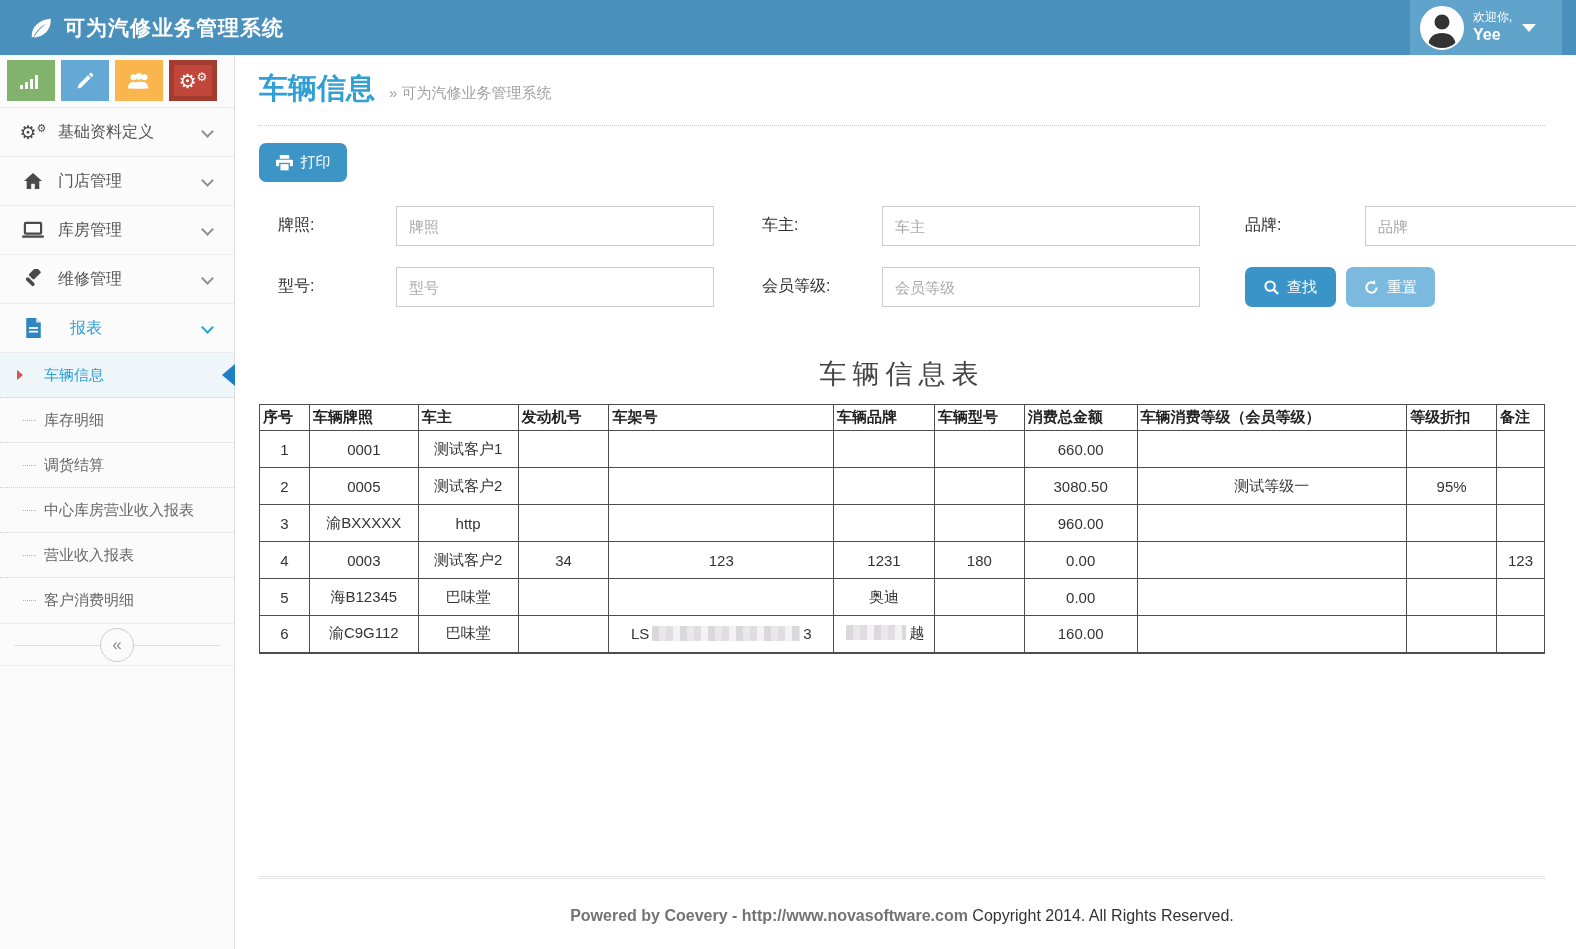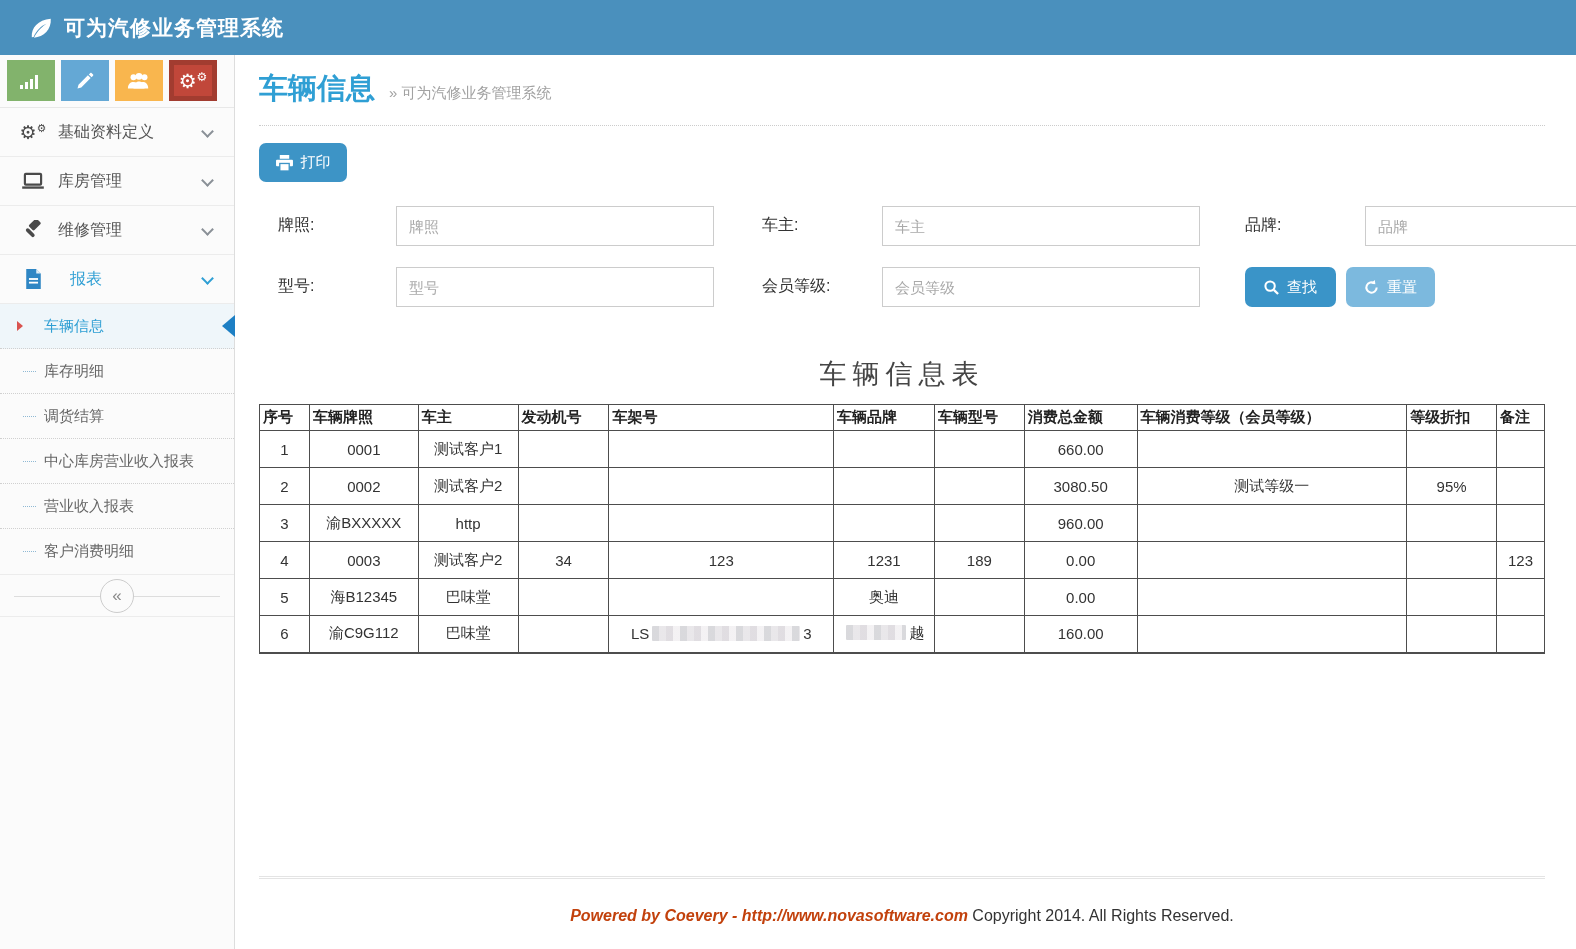--- a/index.html
+++ b/index.html
@@ -106,36 +106,49 @@
     text-align:center; height:37px; padding:0 2px; white-space:nowrap; overflow:hidden; }
   .redact { display:inline-block; height:15px; vertical-align:-2px; margin:0 3px; border-radius:1px;
     background:repeating-linear-gradient(90deg, rgba(186,186,192,.55) 0 7px,
       rgba(232,230,233,.95) 7px 14px, rgba(204,199,206,.6) 14px 21px, rgba(243,241,243,.95) 21px 28px); }
   .redact-lg { width:148px; }
   .redact-sm { width:60px; }
 
   
   .footer { margin-top:auto; border-top:3px double #e4e4e4; padding:28px 0 0 0;
     text-align:center; font-size:16px; color:#333; height:73px; }
-  .footer a { color:#c2410c; font-weight:bold; text-decoration:none;font-style:italic; }
+  .footer a { color:#737373; font-weight:bold; text-decoration:none; }
 
   .icon-svg { display:block; }
   .gearchar { font-family:"DejaVu Sans", sans-serif; line-height:1; }
 </style>
 </head>
 <body>
 
 <div id="app">
 
   <div class="navbar">
     <div class="brand">
       <svg class="leaf" viewBox="0 0 24 24">
         <path fill="#fff" d="M3.5 20.5 C3 12 9 4.5 21 3.5 C21.8 13 14.5 20.6 5.5 20.9 C9 14 14 10 17 8 C12 10 7.5 14.5 5.2 20.4 Z"></path>
       </svg>
       <span>可为汽修业务管理系统</span>
+    </div>
+    <div class="userbox">
+      <span class="avatar">
+        <svg class="icon-svg" width="40" height="40" viewBox="0 0 40 40">
+          <circle cx="20" cy="14" r="7.5" fill="#333"></circle>
+          <path d="M6 40 C6 28 13 25 20 25 C27 25 34 28 34 40 Z" fill="#333"></path>
+        </svg>
+      </span>
+      <span class="welcome">
+        <div class="w1">欢迎你,</div>
+        <div class="w2">Yee</div>
+      </span>
+      <span class="caret-down"></span>
     </div>
   </div>
 
   <div class="sidebar">
     <div class="quickrow">
       <div class="qbtn green">
         <svg width="22" height="18" viewBox="0 0 22 18">
           <rect x="0" y="13" width="3" height="4" fill="#fff"></rect>
           <rect x="5" y="10" width="3" height="7" fill="#fff"></rect>
           <rect x="10" y="7" width="3" height="10" fill="#fff"></rect>
@@ -160,20 +173,29 @@
         <span class="gearchar" style="font-size:20px">⚙<span style="font-size:12px;vertical-align:7px">⚙</span></span>
       </div>
     </div>
 
     <div class="menu-item">
       <span class="mi-icon gearchar" style="font-size:19px">⚙<span style="font-size:11px;vertical-align:6px">⚙</span></span>
       <span>基础资料定义</span>
       <span class="chev"></span>
     </div>
 
+    <div class="menu-item">
+      <span class="mi-icon">
+        <svg width="20" height="18" viewBox="0 0 22 20">
+            <path fill="#4a4a4a" d="M11 1 L21 10 h-3 v9 h-5 v-6 h-4 v6 H4 v-9 H1 Z"></path>
+          </svg>
+      </span>
+      <span>门店管理</span>
+      <span class="chev"></span>
+    </div>
 
     <div class="menu-item">
       <span class="mi-icon">
         <svg width="22" height="18" viewBox="0 0 24 20">
           <rect x="3" y="2" width="18" height="12" rx="1" fill="none" stroke="#4a4a4a" stroke-width="2.4"></rect>
           <rect x="0" y="16" width="24" height="2.6" fill="#4a4a4a"></rect>
         </svg>
       </span>
       <span>库房管理</span>
       <span class="chev"></span>
@@ -332,21 +354,21 @@
               <td></td>
               <td></td>
               <td></td>
               <td>660.00</td>
               <td></td>
               <td></td>
               <td></td>
             </tr>
             <tr>
               <td>2</td>
-              <td>0002</td>
+              <td>0005</td>
               <td>测试客户2</td>
               <td></td>
               <td></td>
               <td></td>
               <td></td>
               <td>3080.50</td>
               <td>测试等级一</td>
               <td>95%</td>
               <td></td>
             </tr>
@@ -363,21 +385,21 @@
               <td></td>
               <td></td>
             </tr>
             <tr>
               <td>4</td>
               <td>0003</td>
               <td>测试客户2</td>
               <td>34</td>
               <td>123</td>
               <td>1231</td>
-              <td>189</td>
+              <td>180</td>
               <td>0.00</td>
               <td></td>
               <td></td>
               <td>123</td>
             </tr>
             <tr>
               <td>5</td>
               <td>海B12345</td>
               <td>巴味堂</td>
               <td></td>

